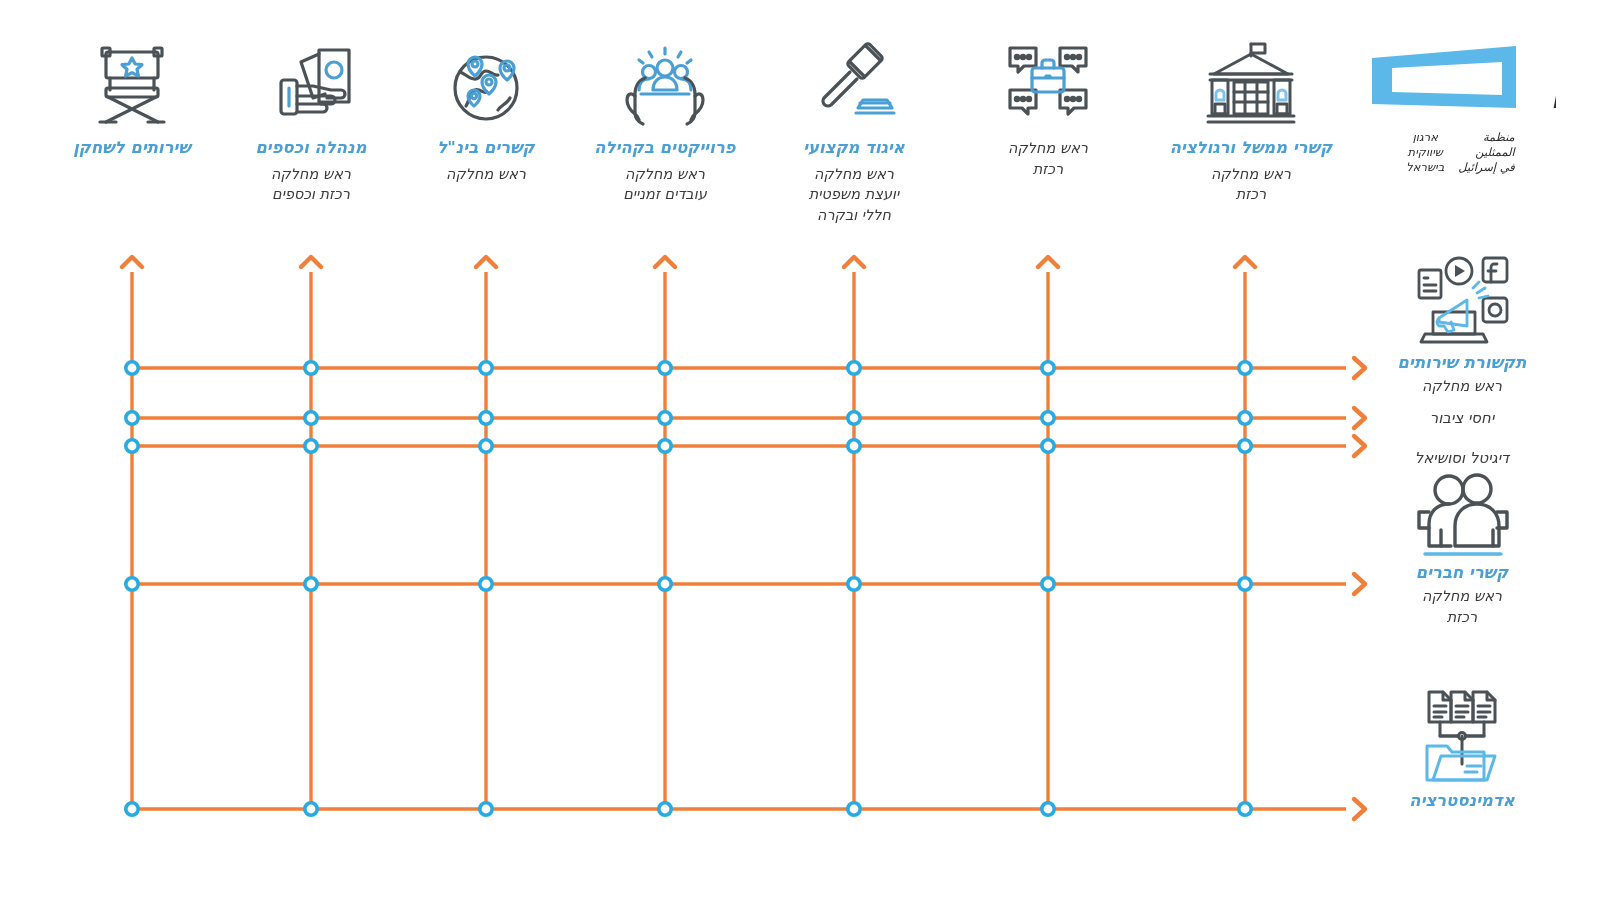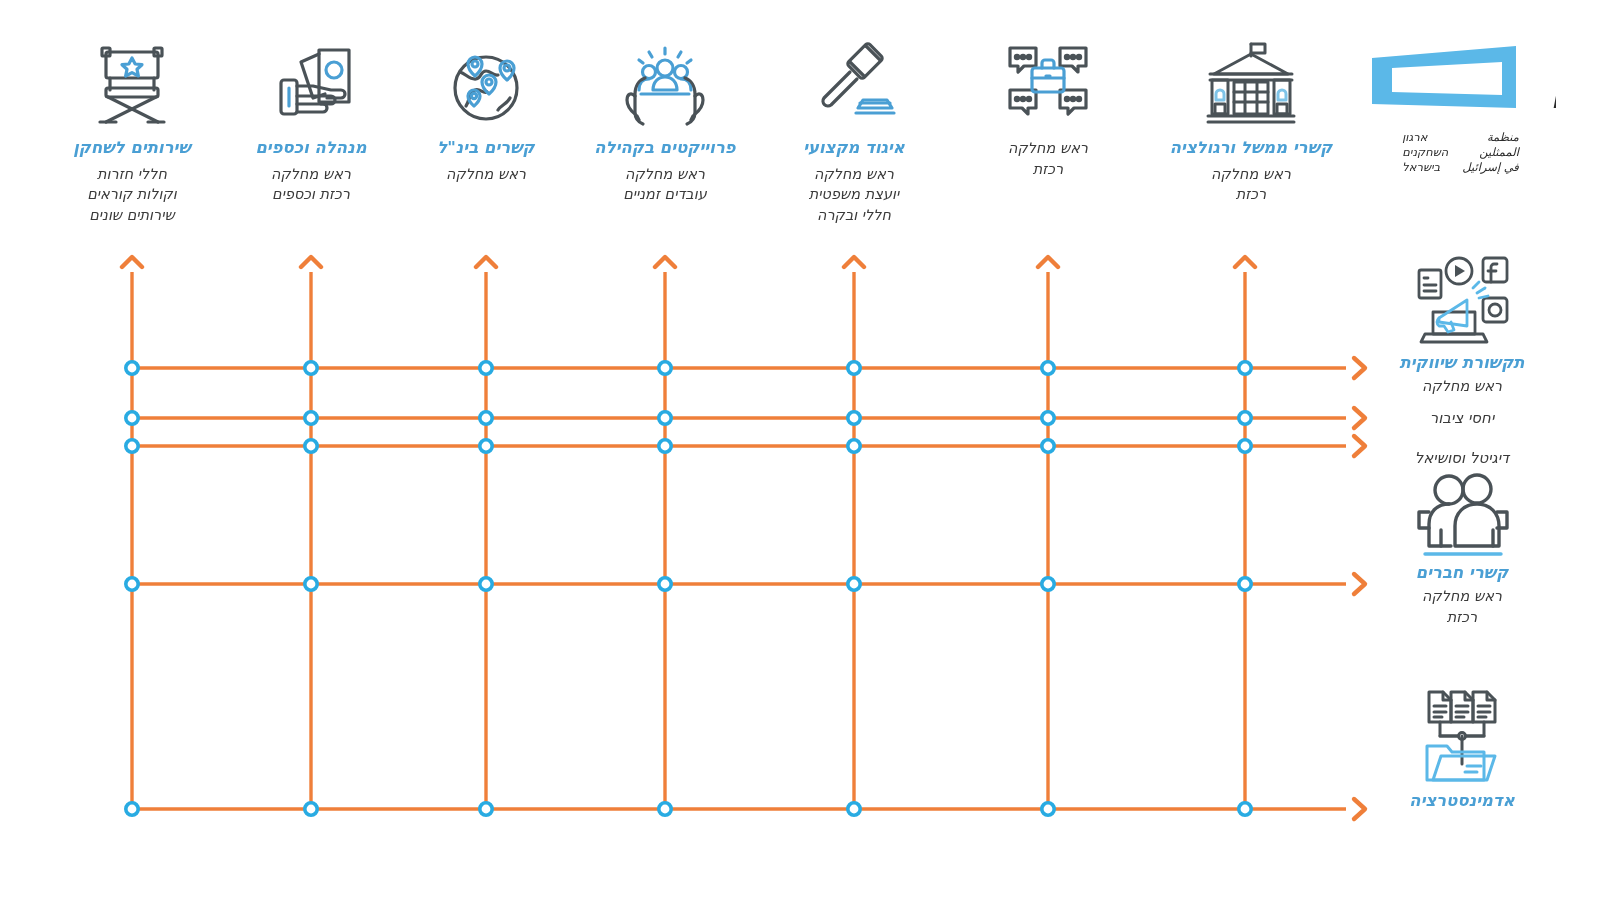--- a/index.html
+++ b/index.html
@@ -107,21 +107,21 @@
   }
   .logo-sub {
     margin-top: 2px;
     display: flex;
     justify-content: center;
     gap: 14px;
     font-size: 11.5px;
     color: #2b2b2b;
     line-height: 1.32;
   }
-  .logo-sub .he { direction: rtl; text-align: left; }
+  .logo-sub .he { direction: rtl; text-align: center; }
   .logo-sub .ar { direction: rtl; text-align: right; }
 </style>
 </head>
 <body>
 
 <div id="canvas">
 
   <svg id="grid-svg" viewBox="0 0 1600 900" xmlns="http://www.w3.org/2000/svg">
       <line x1="132" y1="272" x2="132" y2="809" stroke="#ef7f3a" stroke-width="3.4"></line>
       <path d="M122 267 L132 257 L142 267" fill="none" stroke="#ef7f3a" stroke-width="4.4" stroke-linecap="round" stroke-linejoin="round"></path>
@@ -194,25 +194,20 @@
         <line x1="26" y1="40" x2="26" y2="52"></line>
         <line x1="70" y1="40" x2="70" y2="52"></line>
         <rect x="22" y="50" width="52" height="9" rx="2"></rect>
         <path d="M24 59 L74 84"></path>
         <path d="M72 59 L22 84"></path>
         <line x1="16" y1="84" x2="32" y2="84"></line>
         <line x1="64" y1="84" x2="80" y2="84"></line>
       </svg>
     </div>
     <div class="col-title">שירותים לשחקן</div>
-    <div class="col-sub">
-      <div>חללי חזרות</div>
-      <div>וקולות קוראים</div>
-      <div>שירותים שונים</div>
-    </div>
   </div>
 
   <div class="col-head" style="right:1201px;">
     <div class="col-icon">
       <svg width="96" height="92" viewBox="0 0 96 92" fill="none" stroke="#4a5257" stroke-width="3.2" stroke-linecap="round" stroke-linejoin="round">
         <path d="M56 12 L86 12 L86 64 L56 64 Z"></path>
         <path d="M56 16 L38 24 L50 60 L62 56"></path>
         <circle cx="71" cy="32" r="8" stroke="#4a9fd4"></circle>
         <rect x="18" y="42" width="16" height="34" rx="3"></rect>
         <line x1="26" y1="50" x2="26" y2="68" stroke="#4a9fd4"></line>
@@ -375,21 +370,21 @@
       <text x="184" y="66" text-anchor="end" font-family="'DejaVu Sans','Liberation Sans',sans-serif" font-size="40" font-weight="bold" fill="#2b2b2b" direction="rtl">שח”ם</text>
     </svg>
     <div class="logo-sub">
       <div class="ar">
         <div>منظمة</div>
         <div>الممثلين</div>
         <div>في إسرائيل</div>
       </div>
       <div class="he">
         <div>ארגון</div>
-        <div>השחקנים</div>
+        <div>שיווקית</div>
         <div>בישראל</div>
       </div>
     </div>
   </div>
 
   <div class="row-block" style="top:252px;">
     <div class="row-icon">
       <svg width="118" height="96" viewBox="0 0 118 96" fill="none" stroke="#4a5257" stroke-width="2.8" stroke-linecap="round" stroke-linejoin="round">
         <rect x="16" y="18" width="22" height="28" rx="2"></rect>
         <line x1="21" y1="26" x2="25" y2="26"></line>
@@ -406,21 +401,21 @@
         <path d="M22 82 h58 l4 8 h-66z"></path>
         <g stroke="#5bb8e8" stroke-width="2.8">
           <path d="M36 66 l28-18 v26 l-28-4z"></path>
           <path d="M36 66 a5 5 0 0 0 0 8 h5 l4 6 6-2 -3-8"></path>
           <line x1="70" y1="36" x2="76" y2="30"></line>
           <line x1="76" y1="46" x2="85" y2="44"></line>
           <line x1="74" y1="41" x2="82" y2="36"></line>
         </g>
       </svg>
     </div>
-    <div class="row-title">תקשורת שיווקית</div>
+    <div class="row-title">תקשורת שירותים</div>
     <div class="row-sub">
       <div>ראש מחלקה</div>
     </div>
   </div>
 
   <div class="sub-row-label" style="top:418px;">יחסי ציבור</div>
 
   <div class="sub-row-label" style="top:447px;margin-top:11px;">דיגיטל וסושיאל</div>
 
   <div class="row-block" style="top:468px;">

